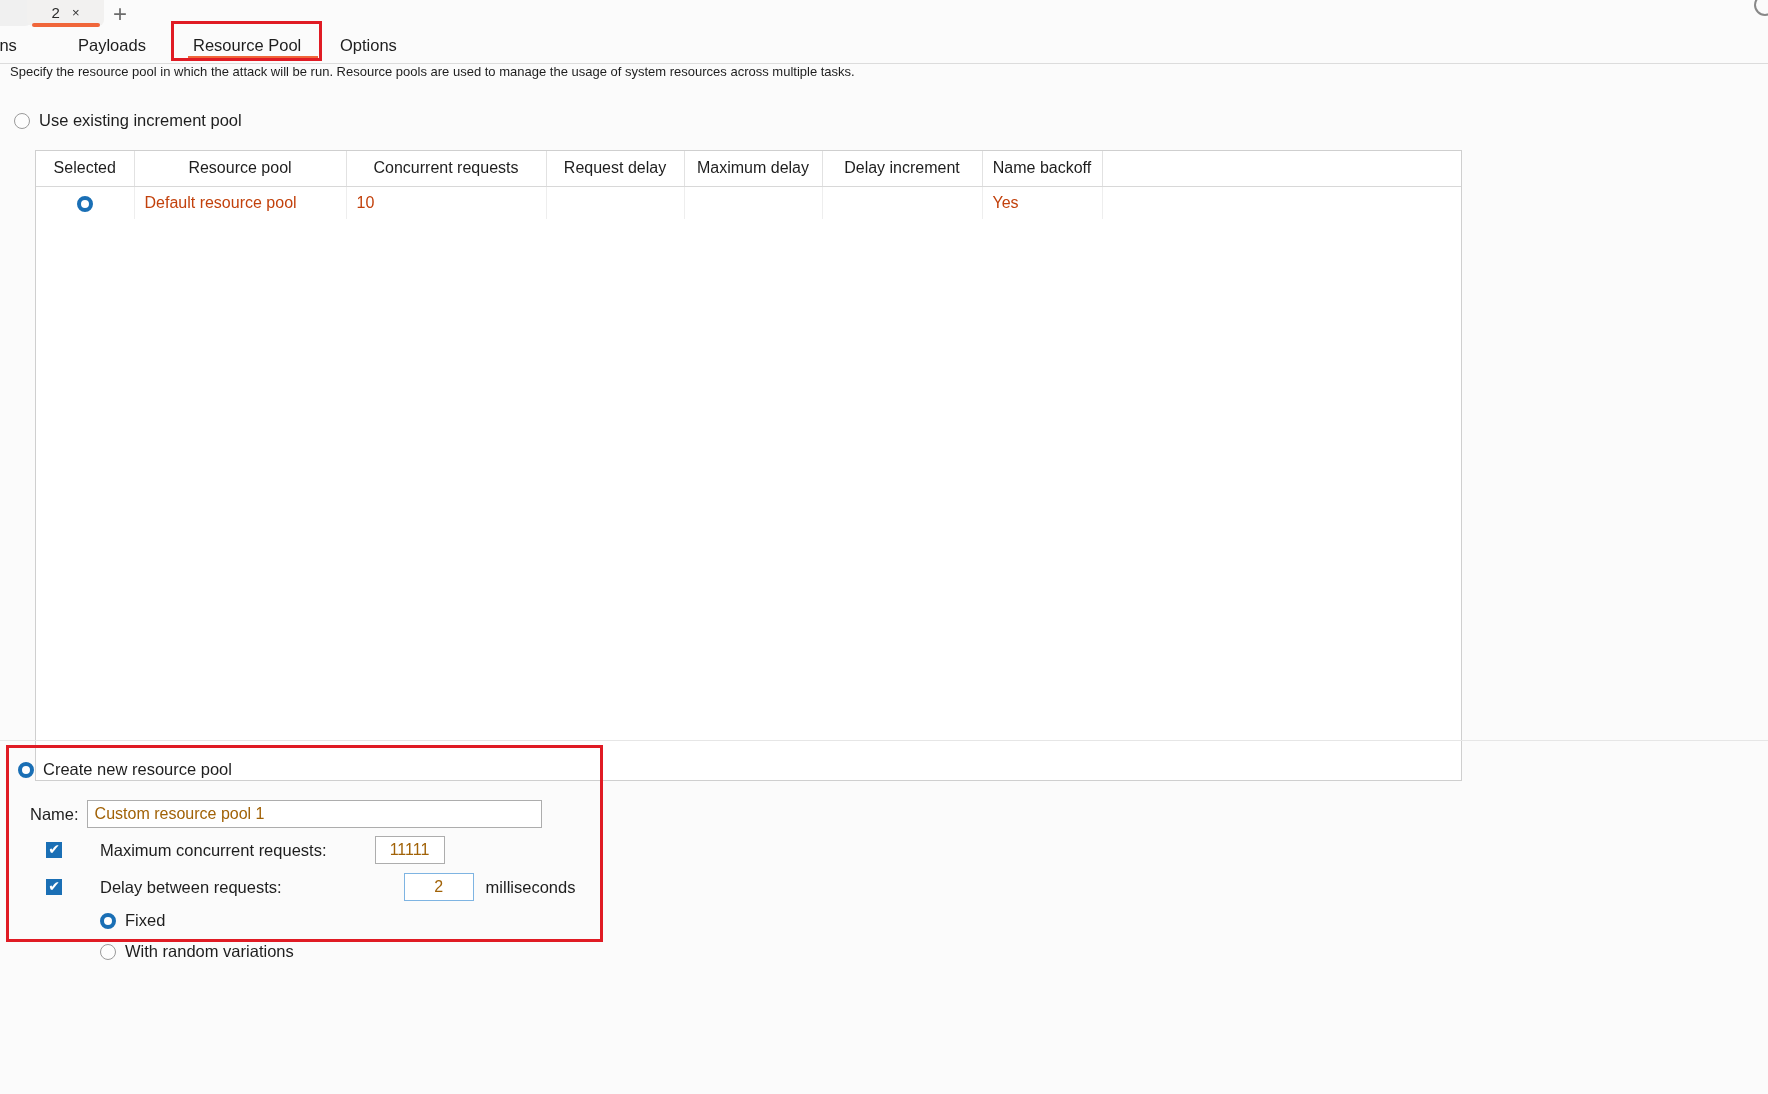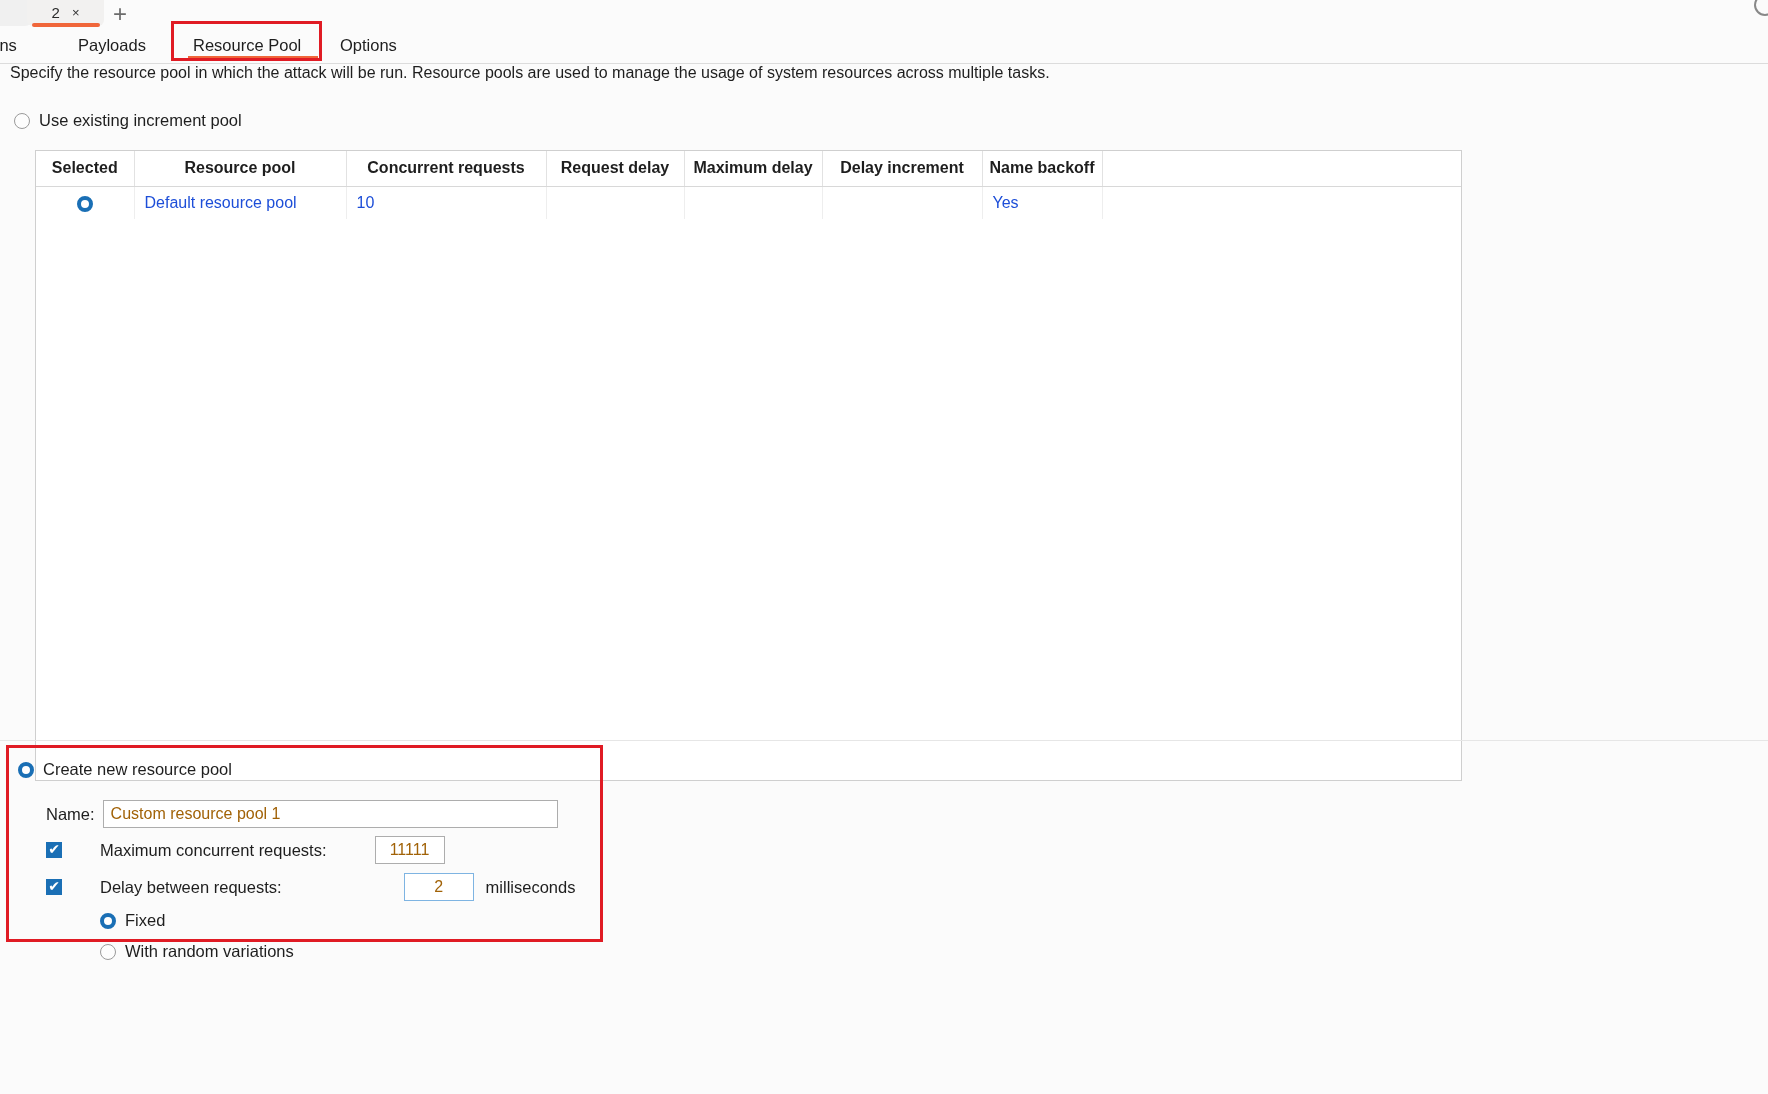--- a/index.html
+++ b/index.html
@@ -95,21 +95,21 @@
 
   
   .panel {
     position: absolute; left: 0; top: 64px;
     width: 1768px; height: 1030px;
     background: #fbfbfb;
   }
 
   .desc {
     position: absolute; left: 10px; top: 0px;
-    font-size: 16px; color: #1e1e1e;
+    font-size: 13px; color: #1e1e1e;
     white-space: nowrap;
   }
 
   
   .radio-outer {
     width: 16px; height: 16px;
     border: 1.6px solid #9a9a9a;
     border-radius: 50%;
     background: #fdfdfd;
     display: inline-block;
@@ -138,34 +138,34 @@
     overflow: hidden;
   }
   table.respool {
     width: 100%;
     border-collapse: collapse;
     table-layout: fixed;
     font-size: 16px;
   }
   table.respool th {
     height: 35px;
-    font-weight: bold;
+    font-weight: normal;
     color: #1e1e1e;
     border-right: 1px solid #e2e2e2;
     border-bottom: 1px solid #d8d8d8;
     background: #ffffff;
     text-align: center;
     padding: 0 6px;
     white-space: nowrap;
   }
   table.respool th:last-child { border-right: none; }
   table.respool td {
     height: 33px;
     padding: 0 10px;
-    color: #1d4ed8;
+    color: #c2410c;
     border-right: 1px solid #eee;
     vertical-align: middle;
     white-space: nowrap;
   }
   table.respool td:last-child { border-right: none; }
   td.cell-selected { text-align: center; }
   td.cell-selected .radio-outer { vertical-align: middle; }
 
   .col-selected  { width: 98px; }
   .col-pool      { width: 212px; }
@@ -184,21 +184,21 @@
   #opt-create-new {
     position: absolute; left: 8px; top: 8px;
   }
 
   .field-row {
     position: absolute;
     display: flex; align-items: center;
     font-size: 16.5px; color: #1e1e1e;
     white-space: nowrap;
   }
-  #row-name  { left: 36px; top: 48px; }
+  #row-name  { left: 20px; top: 48px; }
   #row-maxcc { left: 36px; top: 84px; }
   #row-delay { left: 36px; top: 121px; }
   #row-fixed { left: 90px; top: 159px; }
   #row-random{ left: 90px; top: 190px; }
 
   .label-name { margin-right: 8px; }
 
   input.txt {
     height: 28px;
     border: 1px solid #adadad;

